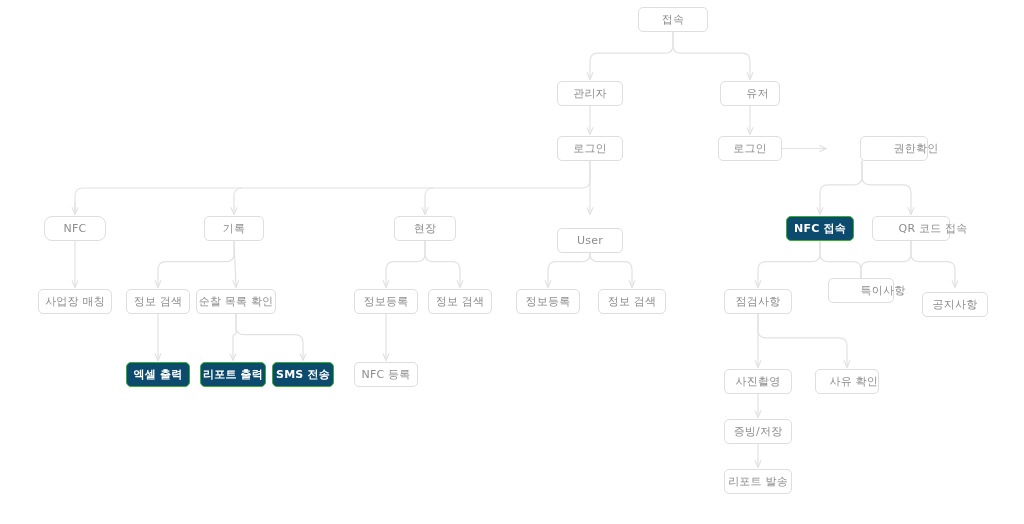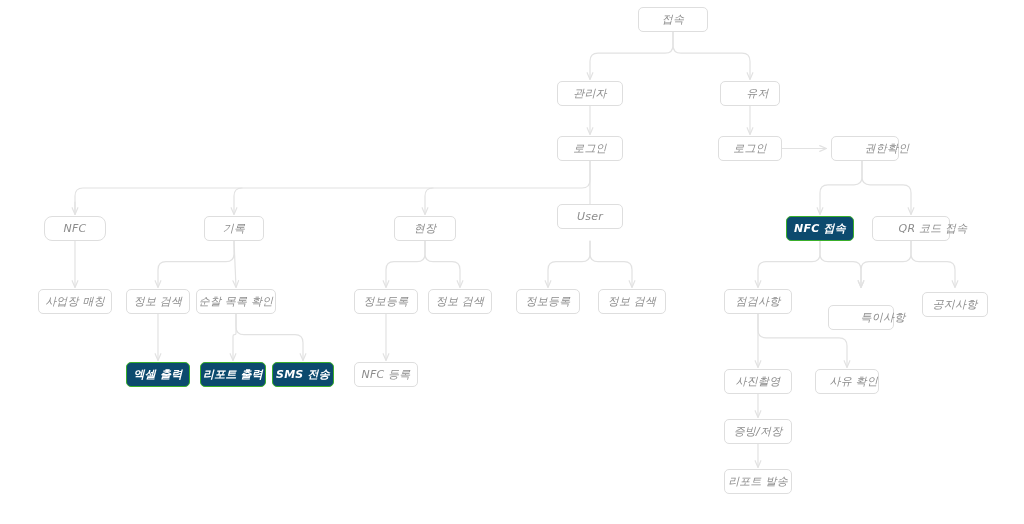--- a/index.html
+++ b/index.html
@@ -11,21 +11,20 @@
     width: 1024px;
     height: 524px;
     overflow: hidden;
     font-family: "DejaVu Sans", "Liberation Sans", sans-serif;
   }
   #flow-canvas {
     position: relative;
     width: 1024px;
     height: 524px;
     background: #ffffff;
-    font-style: italic;
   }
   #edge-layer {
     position: absolute;
     left: 0;
     top: 0;
     width: 1024px;
     height: 524px;
     pointer-events: none;
   }
   .node {
@@ -193,33 +192,33 @@
       </div>
       <div class="node" style="left: 720px; top: 81px; width: 60px; height: 25px; padding-left: 15px;">
         <span class="node-label">유저</span>
       </div>
       <div class="node" style="left: 557px; top: 136px; width: 66px; height: 25px;">
         <span class="node-label">로그인</span>
       </div>
       <div class="node" style="left: 718px; top: 136px; width: 64px; height: 25px;">
         <span class="node-label">로그인</span>
       </div>
-      <div class="node" style="left: 831px; top: 136px; width: 68px; height: 25px; padding-left: 44px;">
+      <div class="node" style="left: 860px; top: 136px; width: 68px; height: 25px; padding-left: 44px;">
         <span class="node-label">권한확인</span>
       </div>
       <div class="node" style="left: 44px; top: 216px; width: 62px; height: 25px; border-radius: 8px;">
         <span class="node-label">NFC</span>
       </div>
       <div class="node" style="left: 204px; top: 216px; width: 60px; height: 25px;">
         <span class="node-label">기록</span>
       </div>
       <div class="node" style="left: 394px; top: 216px; width: 62px; height: 25px;">
         <span class="node-label">현장</span>
       </div>
-      <div class="node" style="left: 557px; top: 204px; width: 66px; height: 25px;">
+      <div class="node" style="left: 557px; top: 228px; width: 66px; height: 25px;">
         <span class="node-label">User</span>
       </div>
       <div class="node accent" style="left: 786px; top: 216px; width: 68px; height: 25px;">
         <span class="node-label">NFC 접속</span>
       </div>
       <div class="node" style="left: 872px; top: 216px; width: 78px; height: 25px; padding-left: 44px;">
         <span class="node-label">QR 코드 접속</span>
       </div>
       <div class="node" style="left: 38px; top: 289px; width: 74px; height: 25px;">
         <span class="node-label">사업장 매칭</span>
@@ -238,21 +237,21 @@
       </div>
       <div class="node" style="left: 516px; top: 289px; width: 64px; height: 25px;">
         <span class="node-label">정보등록</span>
       </div>
       <div class="node" style="left: 598px; top: 289px; width: 68px; height: 25px;">
         <span class="node-label">정보 검색</span>
       </div>
       <div class="node" style="left: 724px; top: 289px; width: 68px; height: 25px;">
         <span class="node-label">점검사항</span>
       </div>
-      <div class="node" style="left: 828px; top: 305px; width: 66px; height: 25px; padding-left: 44px;">
+      <div class="node" style="left: 828px; top: 278px; width: 66px; height: 25px; padding-left: 44px;">
         <span class="node-label">특이사항</span>
       </div>
       <div class="node" style="left: 922px; top: 292px; width: 66px; height: 25px;">
         <span class="node-label">공지사항</span>
       </div>
       <div class="node accent" style="left: 126px; top: 362px; width: 64px; height: 25px;">
         <span class="node-label">엑셀 출력</span>
       </div>
       <div class="node accent" style="left: 200px; top: 362px; width: 66px; height: 25px;">
         <span class="node-label">리포트 출력</span>

